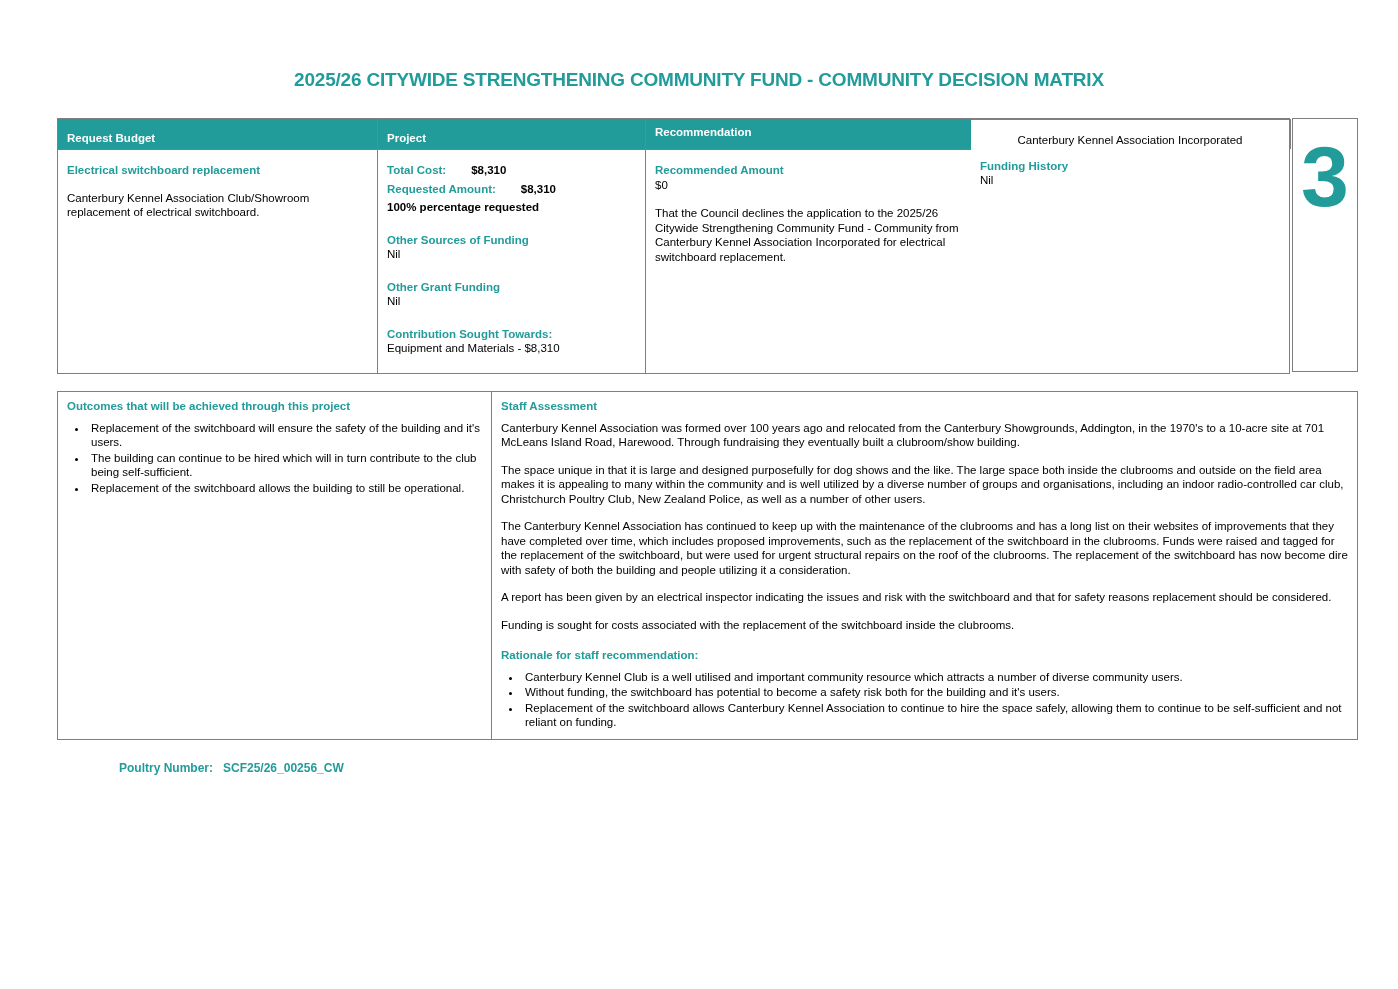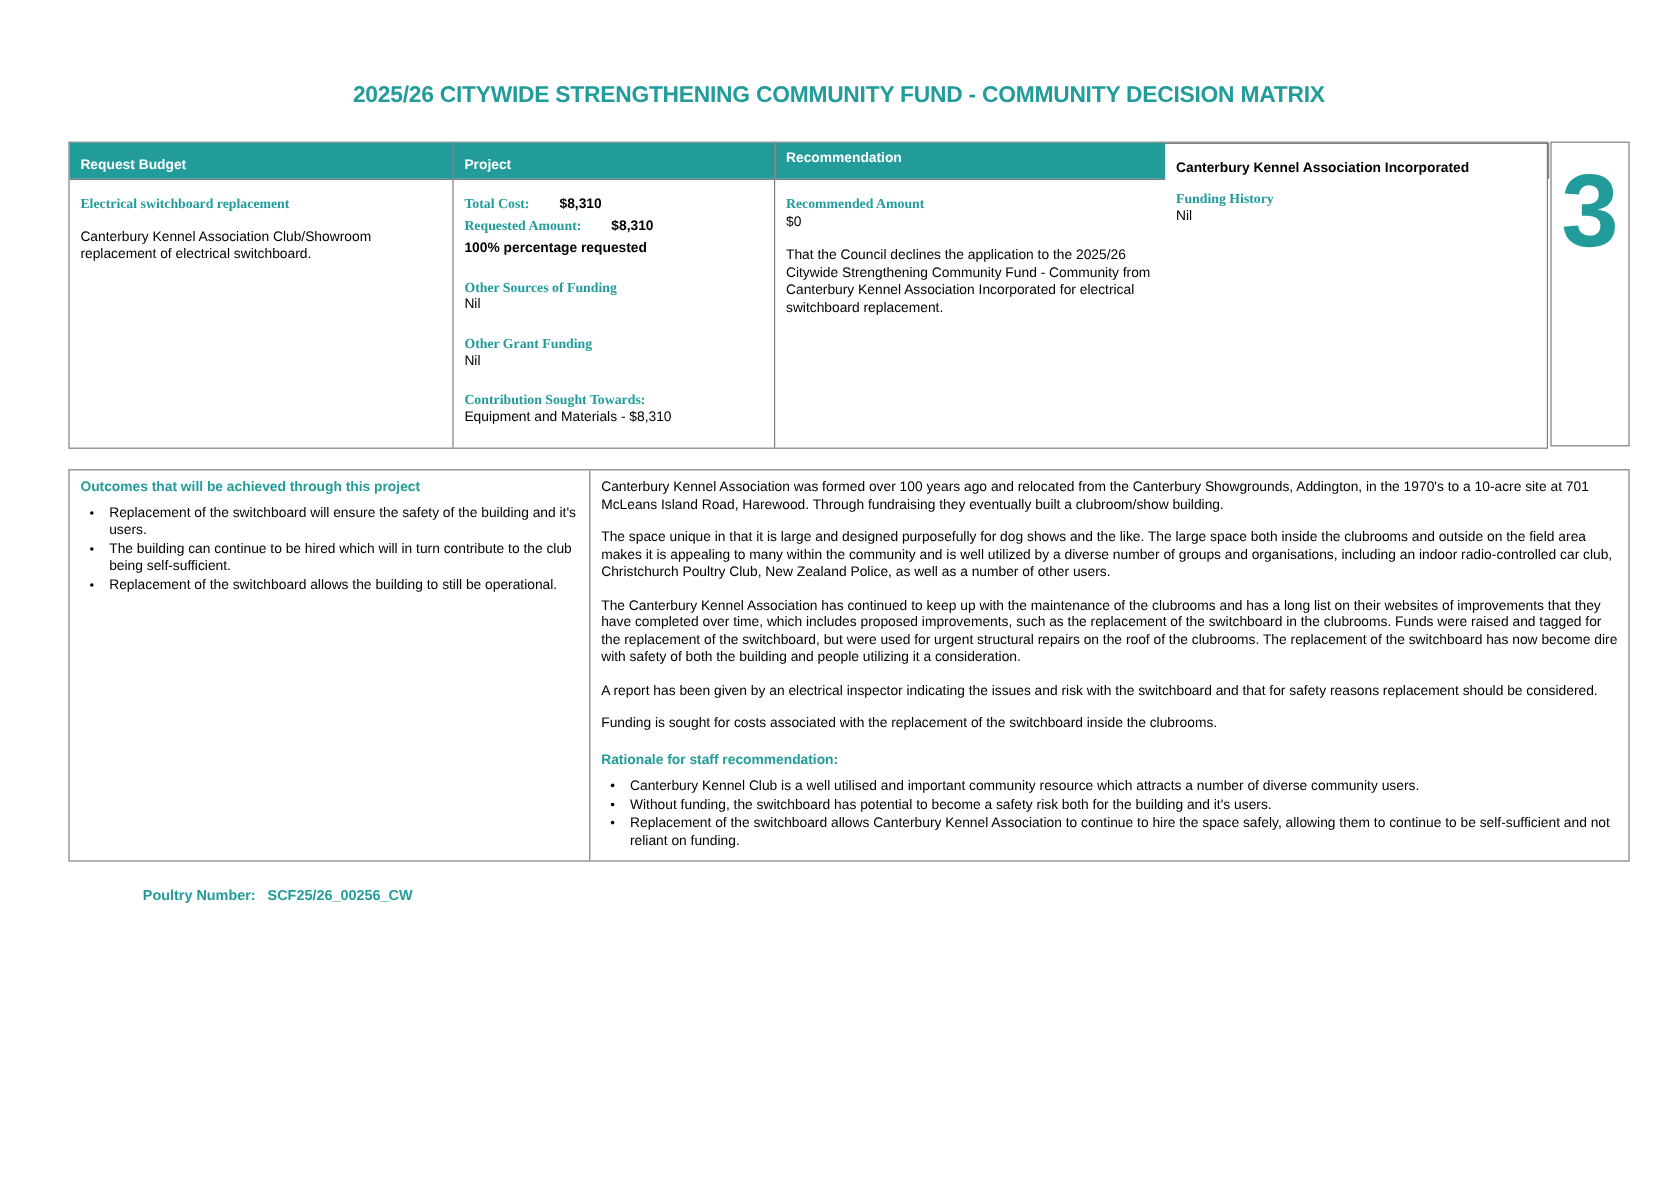--- a/index.html
+++ b/index.html
@@ -29,22 +29,22 @@
     padding:0 9px;display:flex;border-right:1px solid var(--border);
   }
   .h-cell.last{border-right:none;}
   .h-top{align-items:flex-start;padding-top:7px;}
   .h-bottom{align-items:flex-end;padding-bottom:5px;}
   .b-cell{
     border-top:1px solid var(--border);border-right:1px solid var(--border);
     padding:13px 10px 8px 9px;font-size:11.5px;line-height:14.5px;
   }
   .b-cell.last{border-right:none;}
-  .teal-h{color:var(--teal);font-weight:bold;font-family:Liberation Serif, serif;}
-  .org-name{font-weight:bold;margin-bottom:11px;}
+  .teal-h{color:var(--teal);font-weight:bold;}
+  .org-name{font-weight:normal;margin-bottom:11px;text-align:center;}
   .proj-title{margin-bottom:13px;}
   .budget-line{margin-bottom:4px;}
   .budget-line .val{font-weight:bold;margin-left:25px;}
   .bold{font-weight:bold;}
   .grp{margin-top:18px;}
   .rec-amt{margin-bottom:0;}
   .rec-text{margin-top:14px;}
   .rank-box{
     width:66px;height:254px;border:1px solid var(--border);margin-left:2px;
     text-align:center;color:var(--teal);font-weight:bold;font-size:86px;
@@ -144,20 +144,21 @@
       <div class="o-cell o-left">
         <h3>Outcomes that will be achieved through this project</h3>
         <ul>
           <li>Replacement of the switchboard will ensure the safety of the building and it's users.</li>
           <li>The building can continue to be hired which will in turn contribute to the club being self-sufficient.</li>
           <li>Replacement of the switchboard allows the building to still be operational.</li>
         </ul>
       </div>
 
       <div class="o-cell">
+        <h3>Staff Assessment</h3>
         <p>Canterbury Kennel Association was formed over 100 years ago and relocated from the Canterbury Showgrounds, Addington, in the 1970's to a 10-acre site at 701 McLeans Island Road, Harewood. Through fundraising they eventually built a clubroom/show building.</p>
         <p>The space unique in that it is large and designed purposefully for dog shows and the like. The large space both inside the clubrooms and outside on the field area makes it is appealing to many within the community and is well utilized by a diverse number of groups and organisations, including an indoor radio-controlled car club, Christchurch Poultry Club, New Zealand Police, as well as a number of other users.</p>
         <p>The Canterbury Kennel Association has continued to keep up with the maintenance of the clubrooms and has a long list on their websites of improvements that they have completed over time, which includes proposed improvements, such as the replacement of the switchboard in the clubrooms. Funds were raised and tagged for the replacement of the switchboard, but were used for urgent structural repairs on the roof of the clubrooms. The replacement of the switchboard has now become dire with safety of both the building and people utilizing it a consideration.</p>
         <p>A report has been given by an electrical inspector indicating the issues and risk with the switchboard and that for safety reasons replacement should be considered.</p>
         <p>Funding is sought for costs associated with the replacement of the switchboard inside the clubrooms.</p>
         <h3 class="rationale-h">Rationale for staff recommendation:</h3>
         <ul>
           <li>Canterbury Kennel Club is a well utilised and important community resource which attracts a number of diverse community users.</li>
           <li>Without funding, the switchboard has potential to become a safety risk both for the building and it's users.</li>
           <li>Replacement of the switchboard allows Canterbury Kennel Association to continue to hire the space safely, allowing them to continue to be self-sufficient and not reliant on funding.</li>

